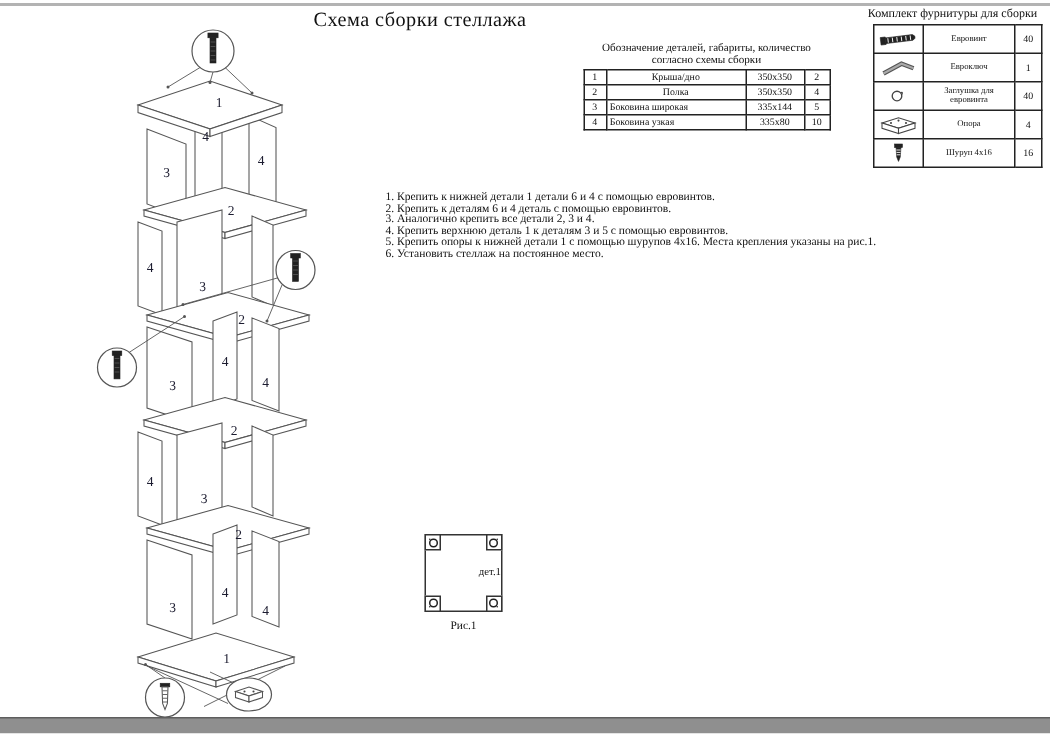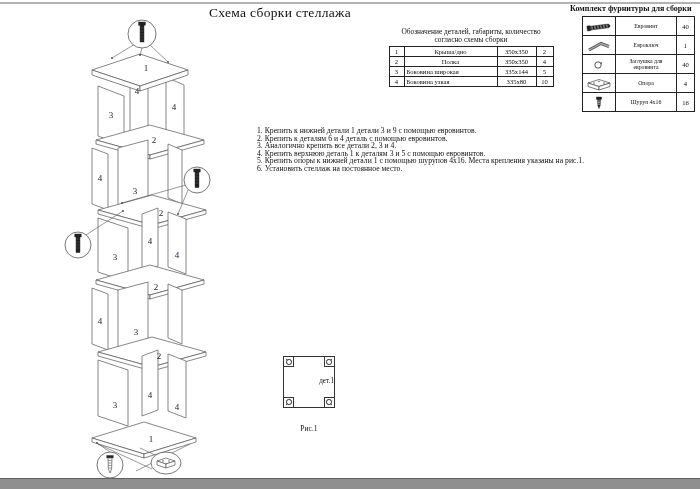--- a/index.html
+++ b/index.html
@@ -25,21 +25,21 @@
     white-space:nowrap;
   }
   .parts-table .c-num{width:10px;text-align:center;}
   .parts-table .c-name{width:88px;text-align:left;}
   .parts-table .c-name.center{text-align:center;}
   .parts-table .c-size{width:34px;text-align:center;}
   .parts-table .c-qty{width:12px;text-align:center;}
 
   
   .hw-block{position:absolute;left:570px;top:4px;width:130px;}
-  .hw-title{font-size:8px;font-weight:700;line-height:10px;white-space:nowrap;}
+  .hw-title{font-size:8px;font-weight:400;line-height:10px;white-space:nowrap;text-align:center;}
   .hw-table{margin-left:12px;margin-top:2px;}
   .hw-table td{border:1px solid #222;padding:0 1px;}
   .hw-table .c-icon{width:30px;height:16px;text-align:center;}
   .hw-table .c-name{width:58px;font-size:5.8px;line-height:6.4px;text-align:center;}
   .hw-table .c-qty{width:15px;font-size:6.6px;text-align:center;}
 
   
   .instructions{position:absolute;left:257px;top:127px;width:400px;font-size:7.7px;line-height:7.6px;}
   .instructions div{white-space:nowrap;}
 
@@ -51,21 +51,21 @@
   .corner{position:absolute;width:11px;height:11px;border:1px solid #333;box-sizing:border-box;background:#fff;}
   .corner.tl{left:-1px;top:-1px;}  .corner.tr{right:-1px;top:-1px;}
   .corner.bl{left:-1px;bottom:-1px;} .corner.br{right:-1px;bottom:-1px;}
   .corner .hole{position:absolute;width:3.6px;height:3.6px;border:.8px solid #222;border-radius:50%;}
   .corner.tl .hole{right:1.4px;bottom:1.4px;} .corner.tr .hole{left:1.4px;bottom:1.4px;}
   .corner.bl .hole{right:1.4px;top:1.4px;}   .corner.br .hole{left:1.4px;top:1.4px;}
   .corner .pip{position:absolute;width:1.4px;height:1.4px;background:#222;border-radius:50%;}
   .corner.tl .pip{left:1.6px;top:1.6px;} .corner.tr .pip{right:1.6px;top:1.6px;}
   .corner.bl .pip{left:1.6px;bottom:1.6px;} .corner.br .pip{right:1.6px;bottom:1.6px;}
   .fig1-label{position:absolute;left:0;top:20px;width:100%;text-align:right;font-size:7.2px;}
-  .fig1-caption{margin-top:16px;text-align:center;font-size:7.6px;width:52px;}
+  .fig1-caption{margin-top:4px;text-align:center;font-size:7.6px;width:52px;}
 
   
   .drawing{position:absolute;left:40px;top:14px;}
   .drawing path,.drawing polygon{fill:#ffffff;stroke:#555;stroke-width:.7;}
   .drawing line{stroke:#555;stroke-width:.6;}
   .drawing circle.callout{fill:#fff;stroke:#555;stroke-width:.8;}
   .drawing ellipse.callout{fill:#fff;stroke:#555;stroke-width:.8;}
   .dlabel{font-family:"Liberation Serif",serif;font-size:9px;fill:#1c1c30;}
   .dark{fill:#222;stroke:#222;stroke-width:.4;}
   .hatch{stroke:#fff;stroke-width:.6;}
@@ -181,21 +181,21 @@
             </svg>
           </td>
           <td class="c-name">Шуруп 4х16</td>
           <td class="c-qty">16</td>
         </tr>
       </tbody>
     </table>
   </div>
 
   <div class="instructions">
-    <div>1. Крепить к нижней детали 1 детали 3 и 9 с помощью евровинтов.</div>
+    <div>1. Крепить к нижней детали 1 детали 6 и 4 с помощью евровинтов.</div>
     <div>2. Крепить к деталям 6 и 4 деталь с помощью евровинтов.</div>
     <div>3. Аналогично крепить все детали 2, 3 и 4.</div>
     <div>4. Крепить верхнюю деталь 1 к деталям 3 и 5 с помощью евровинтов.</div>
     <div>5. Крепить опоры к нижней детали 1 с помощью шурупов 4х16. Места крепления указаны на рис.1.</div>
     <div>6. Установить стеллаж на постоянное место.</div>
   </div>
 
   <svg class="drawing" width="200" height="470" viewBox="0 0 200 470">
 
     <polygon points="90,64 108,57 108,118 90,125"></polygon>

